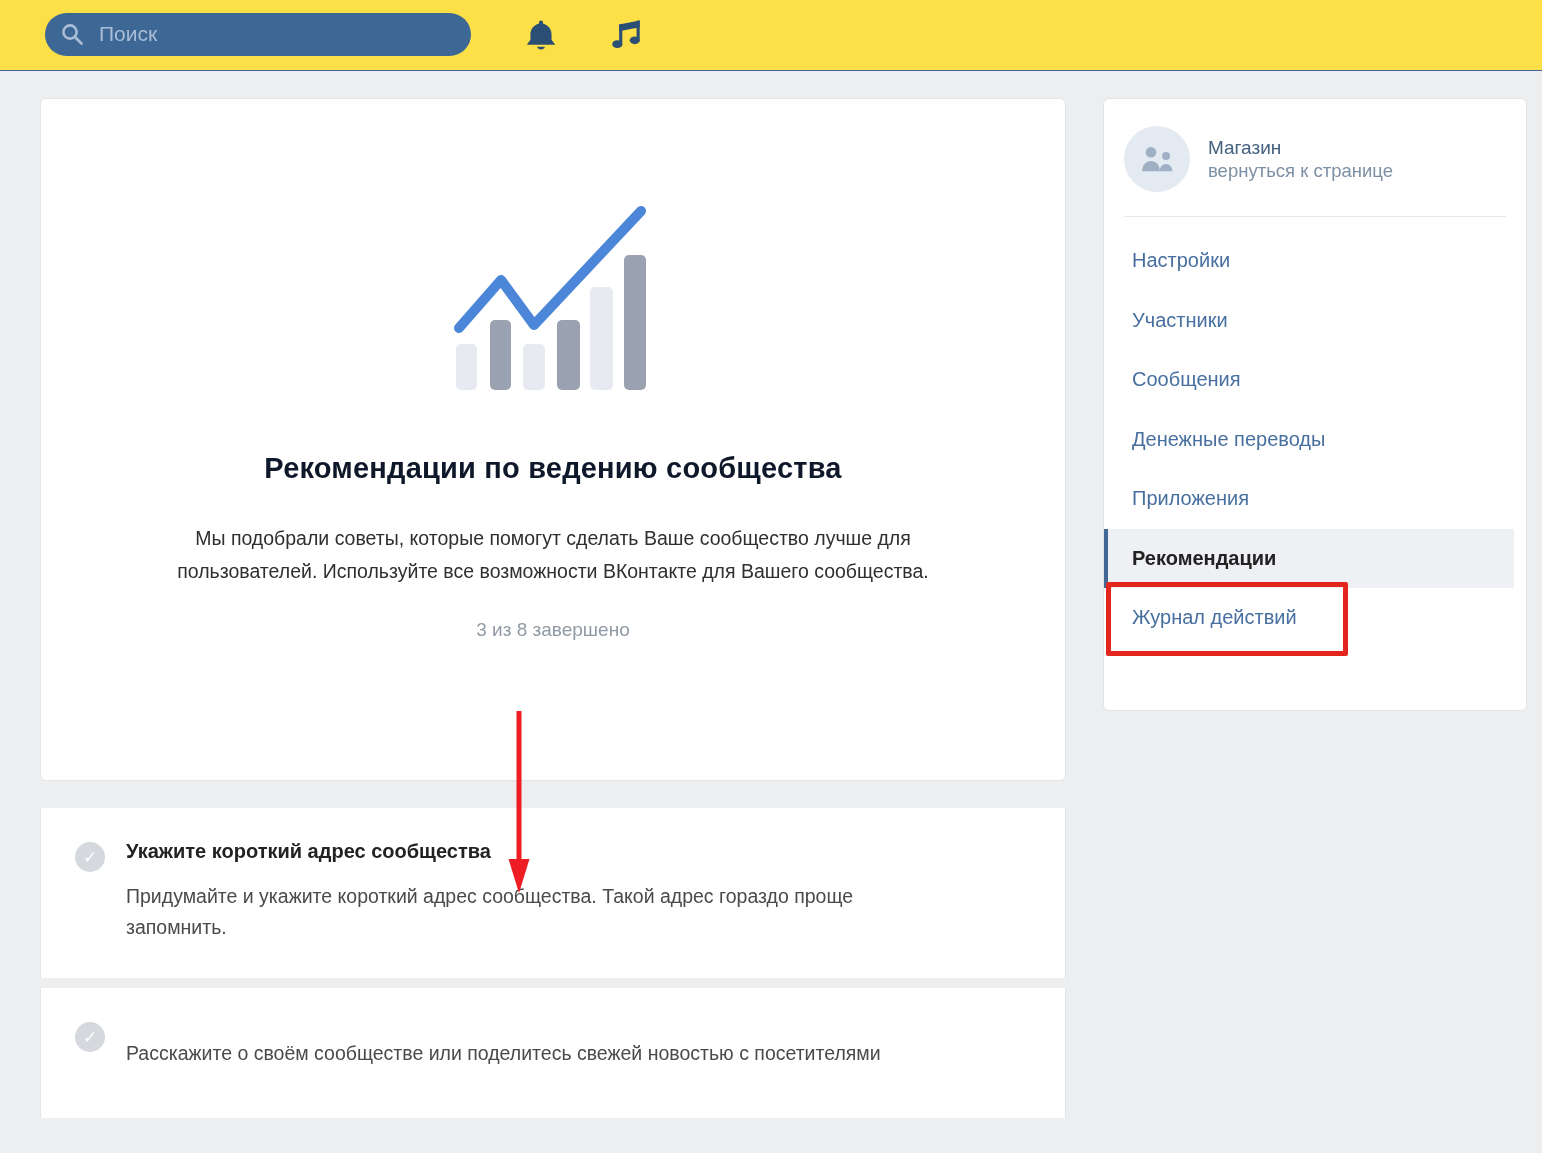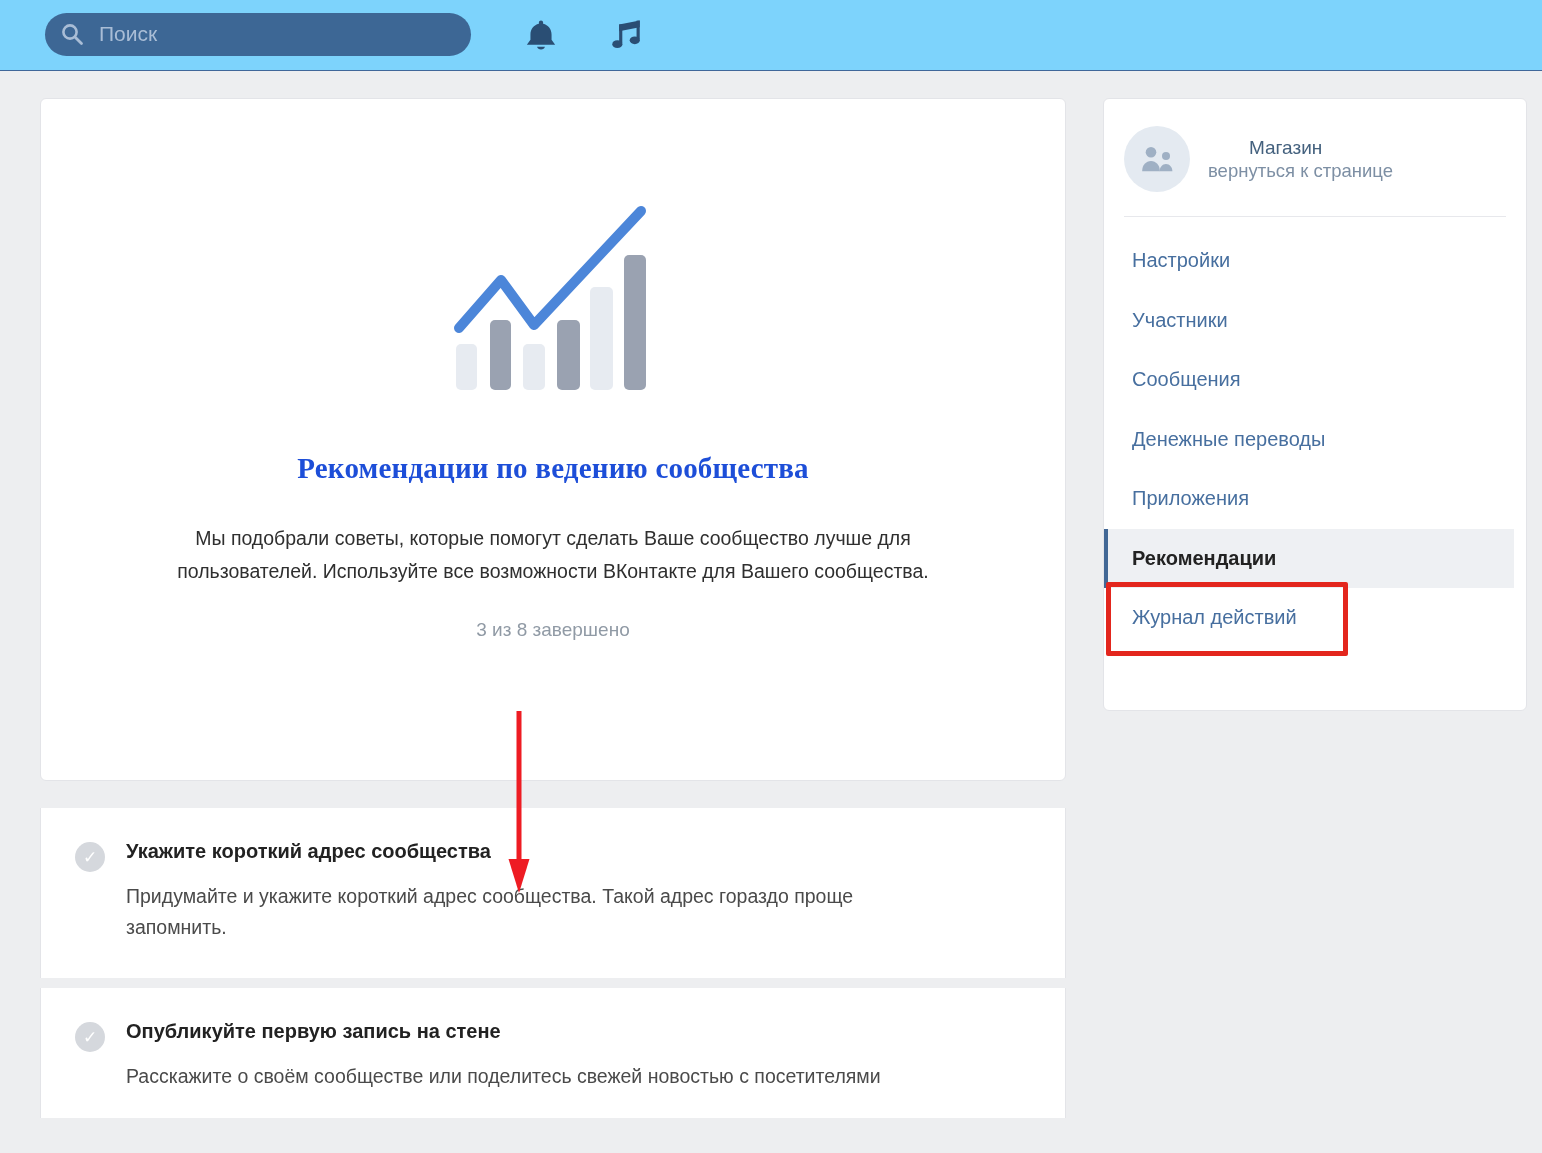--- a/index.html
+++ b/index.html
@@ -5,21 +5,21 @@
   * { margin: 0; padding: 0; box-sizing: border-box; }
   html, body { width: 1542px; height: 1153px; overflow: hidden; }
   body {
     font-family: "Liberation Sans", "DejaVu Sans", sans-serif;
     background: #edeef0;
     position: relative;
   }
   
   .topbar {
     position: absolute; left: 0; top: 0; width: 1542px; height: 71px;
-    background: #7dd3fc;
+    background: #fde047;
     border-bottom: 1px solid #40679a;
   }
   .search-wrap {
     position: absolute; left: 45px; top: 13px; width: 426px; height: 43px;
   }
   .search-input {
     width: 100%; height: 100%;
     background: #3d6795;
     border: none; outline: none;
     border-radius: 22px;
@@ -40,23 +40,22 @@
   
   .card {
     position: absolute; background: #ffffff;
     border: 1px solid #e3e4e8; border-radius: 6px;
   }
   
   .hero-card { left: 40px; top: 98px; width: 1026px; height: 683px; text-align: center; }
   .chart-illustration { display: block; margin: 106px auto 0; }
   .hero-title {
     margin-top: 57px;
-    font-size: 29px; font-weight: bold; color: #1d4ed8;
+    font-size: 29px; font-weight: bold; color: #0f172a;
     letter-spacing: 0.2px;
-    font-family: Liberation Serif, serif;
   }
   .hero-desc {
     margin: 37px auto 0; max-width: 810px;
     font-size: 19.5px; line-height: 33px; color: #2f2f2f;
   }
   .hero-progress { margin-top: 31px; font-size: 19px; color: #909aa5; }
 
   
   .section-card { left: 40px; top: 808px; width: 1026px; background: transparent; border: none; }
   .section-header {
@@ -98,21 +97,21 @@
     display: flex; align-items: center;
     padding: 27px 20px 24px 20px;
   }
   .avatar {
     width: 66px; height: 66px; border-radius: 50%;
     background: #e4eaf1;
     display: flex; align-items: center; justify-content: center;
     flex: 0 0 66px; cursor: pointer;
   }
   .profile-text { margin-left: 18px; }
-  .profile-name { font-size: 19px; color: #44617e; cursor: pointer; margin-left: 41px; }
+  .profile-name { font-size: 19px; color: #44617e; cursor: pointer; }
   .profile-back { margin-top: 1px; font-size: 18.5px; color: #7d8fa4; cursor: pointer; }
   .sidebar-divider { border: none; border-top: 1px solid #e7e8ec; margin: 0 20px; }
   .menu { padding: 14px 12px 0 0; }
   .menu-item {
     height: 59.5px; display: flex; align-items: center;
     padding-left: 28px;
     font-size: 20px; color: #476f9f;
     cursor: pointer;
   }
   .menu-item.active {
@@ -186,21 +185,20 @@
       <div class="check-title">Укажите короткий адрес сообщества</div>
       <div class="check-desc wrap-narrow">Придумайте и укажите короткий адрес сообщества. Такой адрес гораздо проще запомнить.</div>
     </div>
   </div>
 
   <div class="item-gap"></div>
 
   <div class="check-item last">
     <span class="check-circle">✓</span>
     <div class="check-content">
-      <div class="check-title">Опубликуйте первую запись на стене</div>
       <div class="check-desc">Расскажите о своём сообществе или поделитесь свежей новостью с посетителями</div>
     </div>
   </div>
 </div>
 
 <div class="card sidebar-card">
   <div class="profile-row">
     <div class="avatar">
       <svg width="35" height="29" viewBox="0 0 35 29">
         <circle cx="11" cy="7.2" r="5.3" fill="#9fb0c4"></circle>

